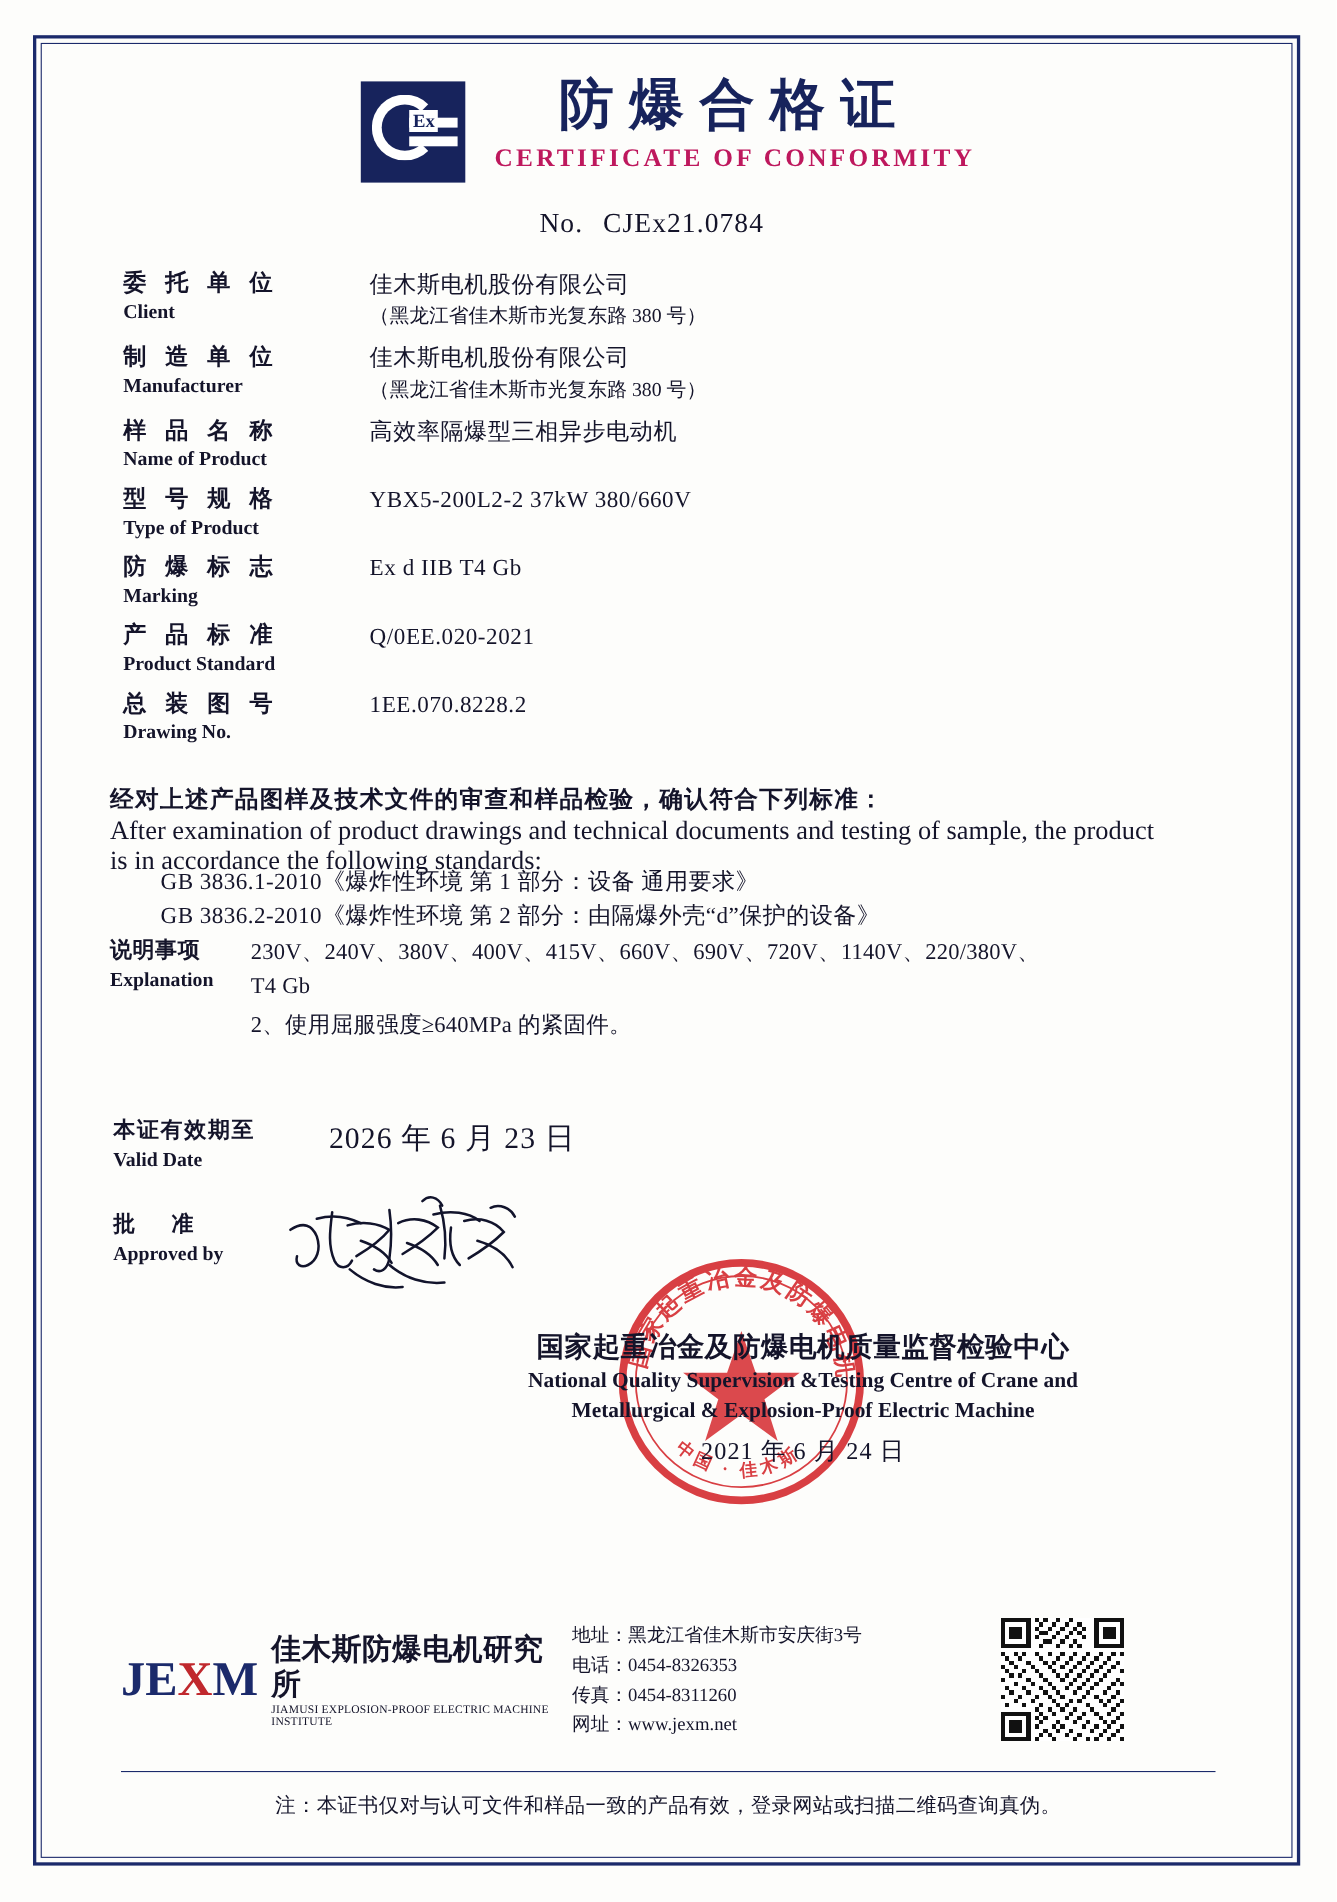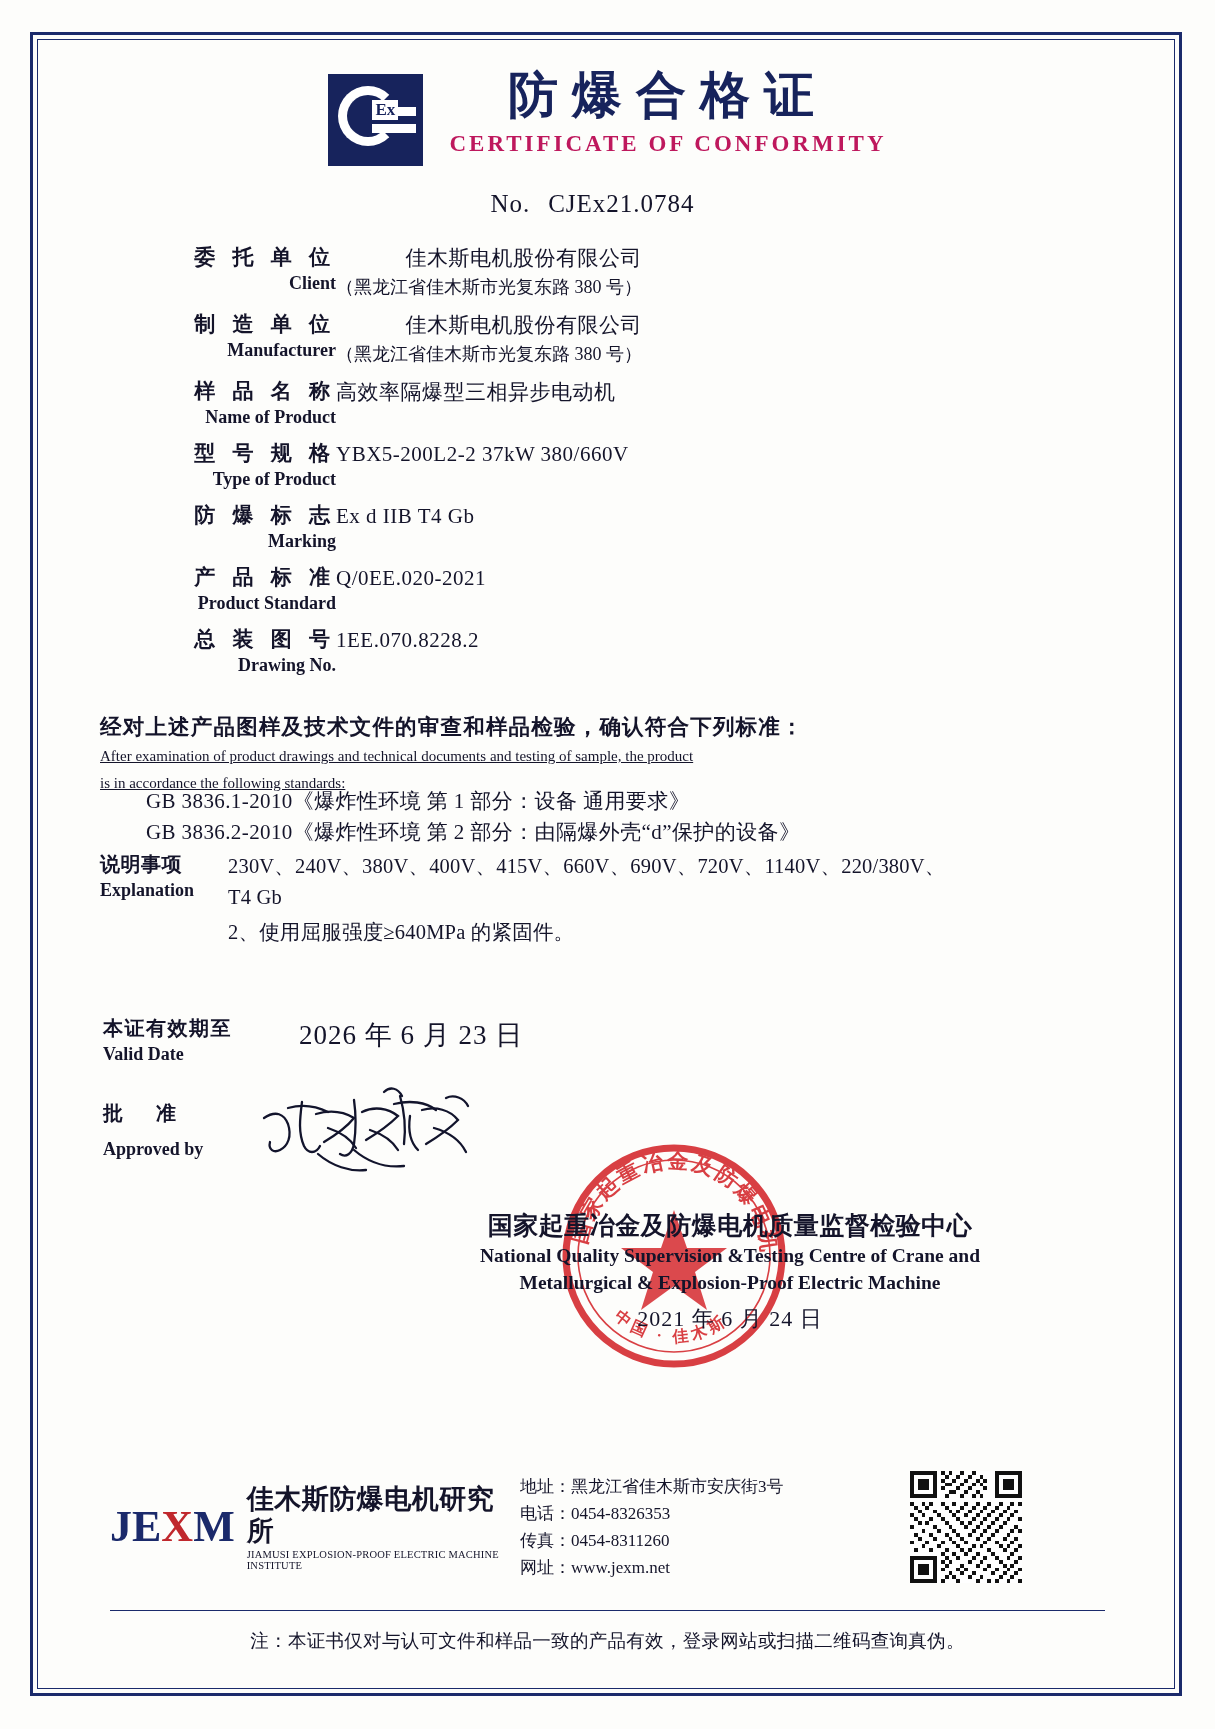--- a/index.html
+++ b/index.html
@@ -118,21 +118,20 @@
     color: #14142a;
   }
   .cert-no .lbl { margin-right: 18px; }
 
   
   .fields {
     position: absolute;
     left: 112px;
     top: 244px;
     width: 1000px;
-    text-align: right;
   }
   .frow {
     display: flex;
     align-items: flex-start;
     margin-bottom: 12px;
   }
   .fkey {
     width: 224px;
     flex: none;
   }
@@ -178,25 +177,24 @@
     width: 1010px;
   }
   .exam .cn {
     font-size: 21.5px;
     font-weight: bold;
     letter-spacing: 1.2px;
     color: #14142a;
     line-height: 30px;
   }
   .exam .en {
-    font-size: 15px;
+    font-size: 24px;
     color: #14142a;
     line-height: 25px;
     margin-top: 2px;
-    text-decoration: underline;
   }
   .std-list {
     position: absolute;
     left: 146px;
     top: 786px;
     width: 960px;
   }
   .std-list .std {
     font-size: 21px;
     line-height: 31px;
@@ -263,21 +261,21 @@
   .approved {
     position: absolute;
     left: 103px;
     top: 1100px;
     width: 300px;
   }
   .approved .k-cn {
     font-size: 20px; font-weight: bold; letter-spacing: 14px; color:#14142a; line-height: 26px;
   }
   .approved .k-en {
-    font-size: 18px; font-weight: bold; color:#14142a; line-height: 22px; margin-top: 12px;
+    font-size: 18px; font-weight: bold; color:#14142a; line-height: 22px; margin-top: 2px;
   }
   
   .signature {
     position: absolute;
     left: 258px;
     top: 1084px;
     width: 250px;
     height: 100px;
   }
 

